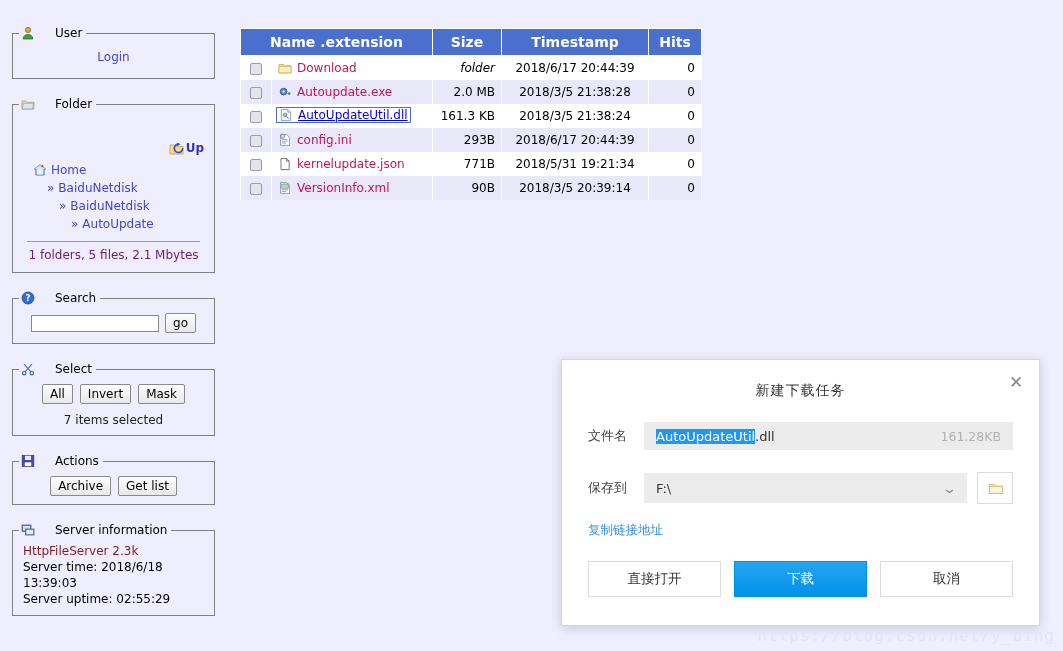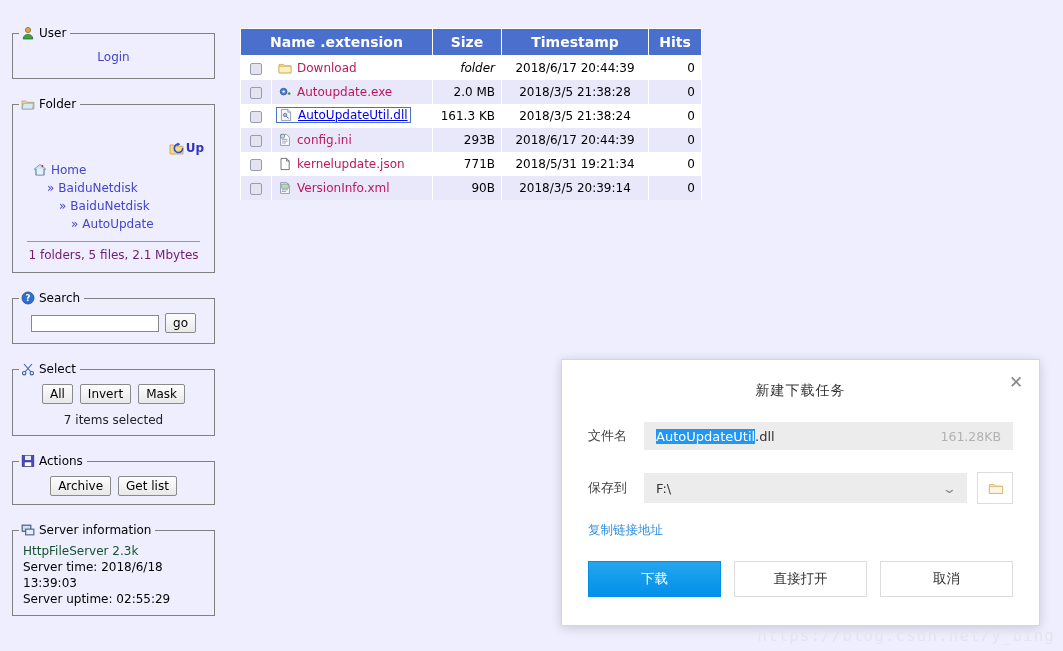--- a/index.html
+++ b/index.html
@@ -29,21 +29,21 @@
     margin: 0 0 18px 0;
     padding: 4px 6px 8px 6px;
     background: #eeeeff;
   }
   fieldset.panel > legend {
     padding: 0 4px 0 2px;
     font-size: 12px;
     color: #000;
     display: flex;
     align-items: center;
-    gap: 4px;
+    gap: 20px;
     justify-content: flex-end;
   }
   .legend-ico {
     display: inline-block;
     width: 14px;
     height: 14px;
     vertical-align: middle;
     line-height: 0;
   }
   .panel-body {
@@ -131,21 +131,21 @@
     color: #222;
   }
 
   
   #server-panel .panel-body {
     text-align: left;
     padding: 2px 2px 0 4px;
     line-height: 16px;
     font-size: 12px;
   }
-  #server-panel .svr-name { color: #14532d; }
+  #server-panel .svr-name { color: #7f1d1d; }
 
   
   #filetable {
     position: absolute;
     left: 240px;
     top: 28px;
     border-collapse: collapse;
     font-size: 12px;
   }
   #filetable th {
@@ -639,19 +639,19 @@
         </svg>
       </span>
     </div>
   </div>
 
   <div id="copylink">
     <a href="#">复制链接地址</a>
   </div>
 
   <div id="dlg-actions">
+    <button class="dbtn">直接打开</button>
     <button class="dbtn primary">下载</button>
-    <button class="dbtn">直接打开</button>
     <button class="dbtn">取消</button>
   </div>
 </div>
 
 <div id="watermark">https://blog.csdn.net/y_bing</div>
 
 </body></html>

